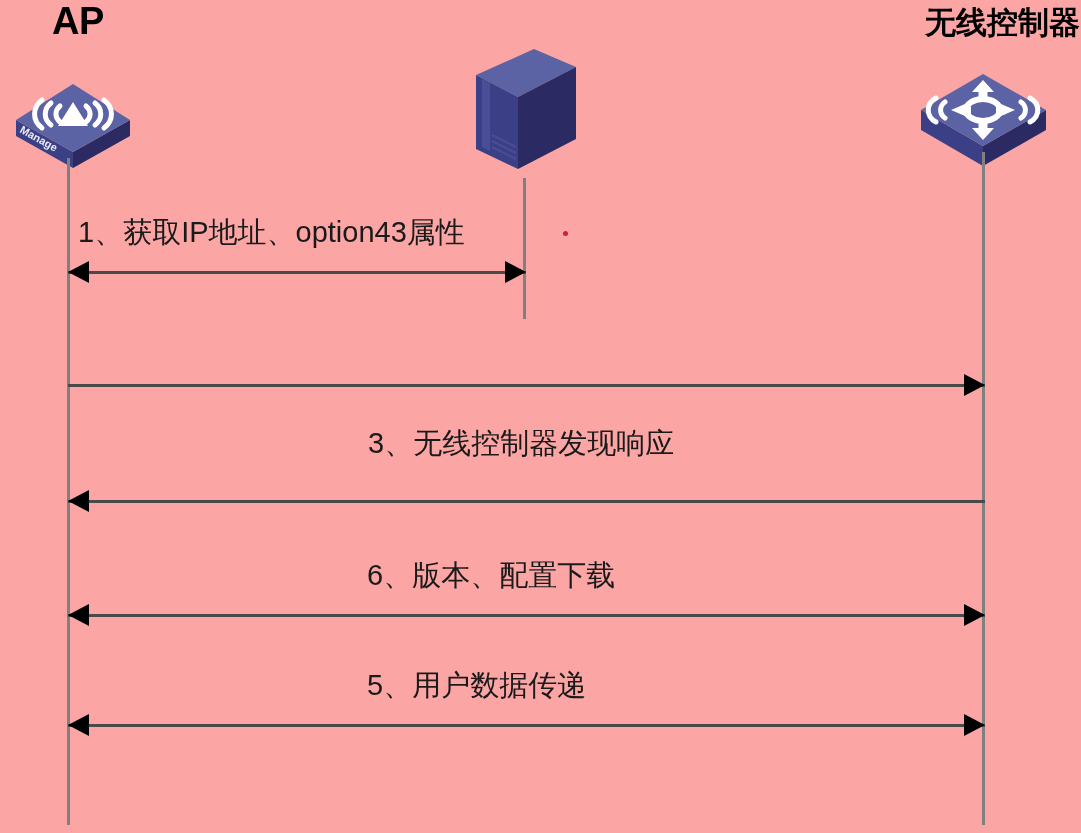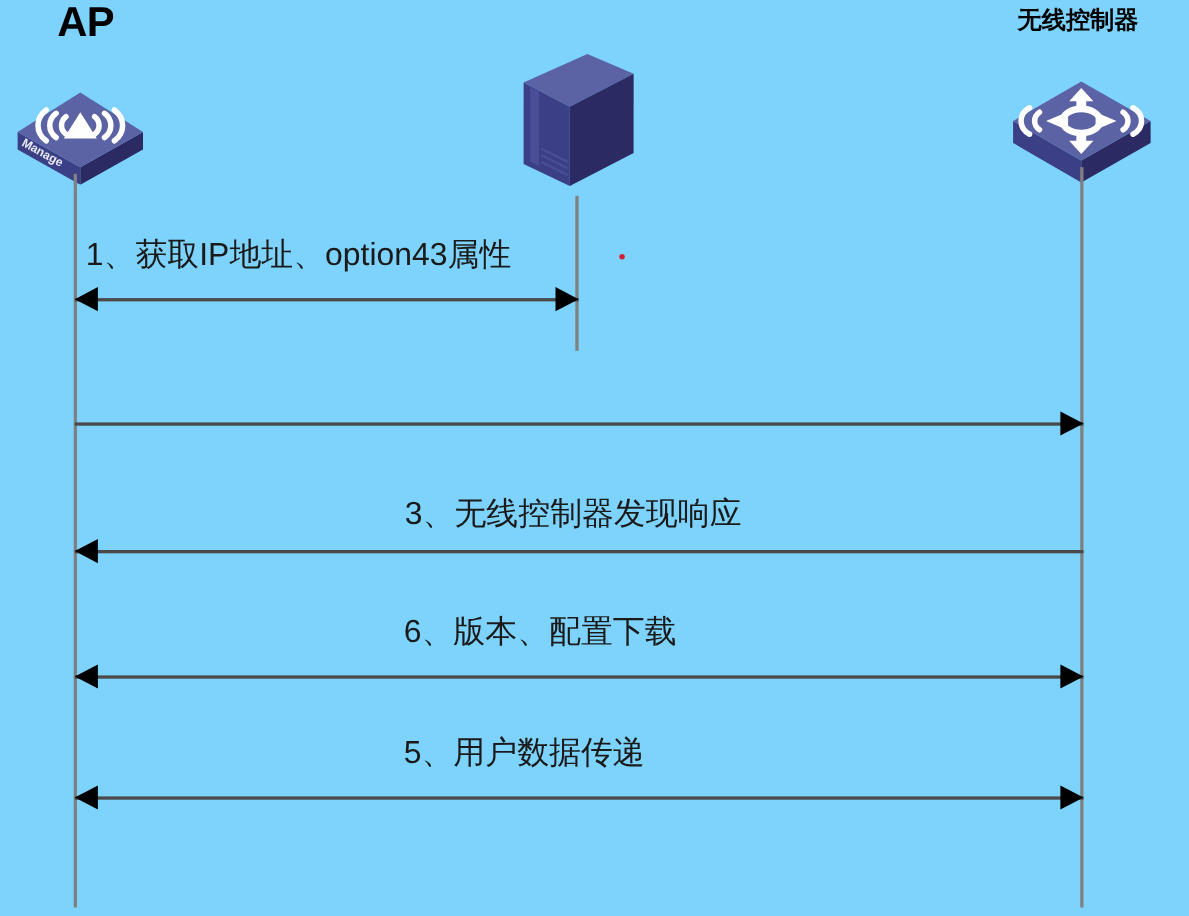--- a/index.html
+++ b/index.html
@@ -7,21 +7,21 @@
     padding: 0;
     background: #ffffff;
   }
   body {
     font-family: "Liberation Sans", "DejaVu Sans", sans-serif;
   }
   #canvas {
     position: relative;
     width: 1081px;
     height: 833px;
-    background: #7dd3fc;
+    background: #fca5a5;
     overflow: hidden;
   }
 
   
   .node-title {
     position: absolute;
     font-weight: bold;
     color: #000000;
     white-space: nowrap;
     line-height: 1;
@@ -34,21 +34,21 @@
   }
   #title-dhcp {
     left: 447px;
     top: 2px;
     font-size: 36px;
     letter-spacing: -0.5px;
   }
   #title-ac {
     left: 925px;
     top: 7px;
-    font-size: 22px;
+    font-size: 31px;
   }
 
   
   .lifeline {
     position: absolute;
     width: 3px;
     background: #808080;
   }
   #lifeline-ap   { left: 67px;  top: 158px; height: 667px; }
   #lifeline-dhcp { left: 523px; top: 178px; height: 141px; }
@@ -208,21 +208,21 @@
     <div class="msg-line"></div>
     <div class="arrowhead left"></div>
     <div class="arrowhead right"></div>
   </div>
 
   <div class="msg" style="left:68px; top:366px; width:917px;">
     <div class="msg-line"></div>
     <div class="arrowhead right"></div>
   </div>
 
-  <div class="msg-label" style="left:368px; top:453px;">3、无线控制器发现响应</div>
+  <div class="msg-label" style="left:368px; top:429px;">3、无线控制器发现响应</div>
   <div class="msg" style="left:68px; top:482px; width:917px;">
     <div class="msg-line"></div>
     <div class="arrowhead left"></div>
   </div>
 
   <div class="msg-label" style="left:367px; top:561px;">6、版本、配置下载</div>
   <div class="msg" style="left:68px; top:596px; width:917px;">
     <div class="msg-line"></div>
     <div class="arrowhead left"></div>
     <div class="arrowhead right"></div>

